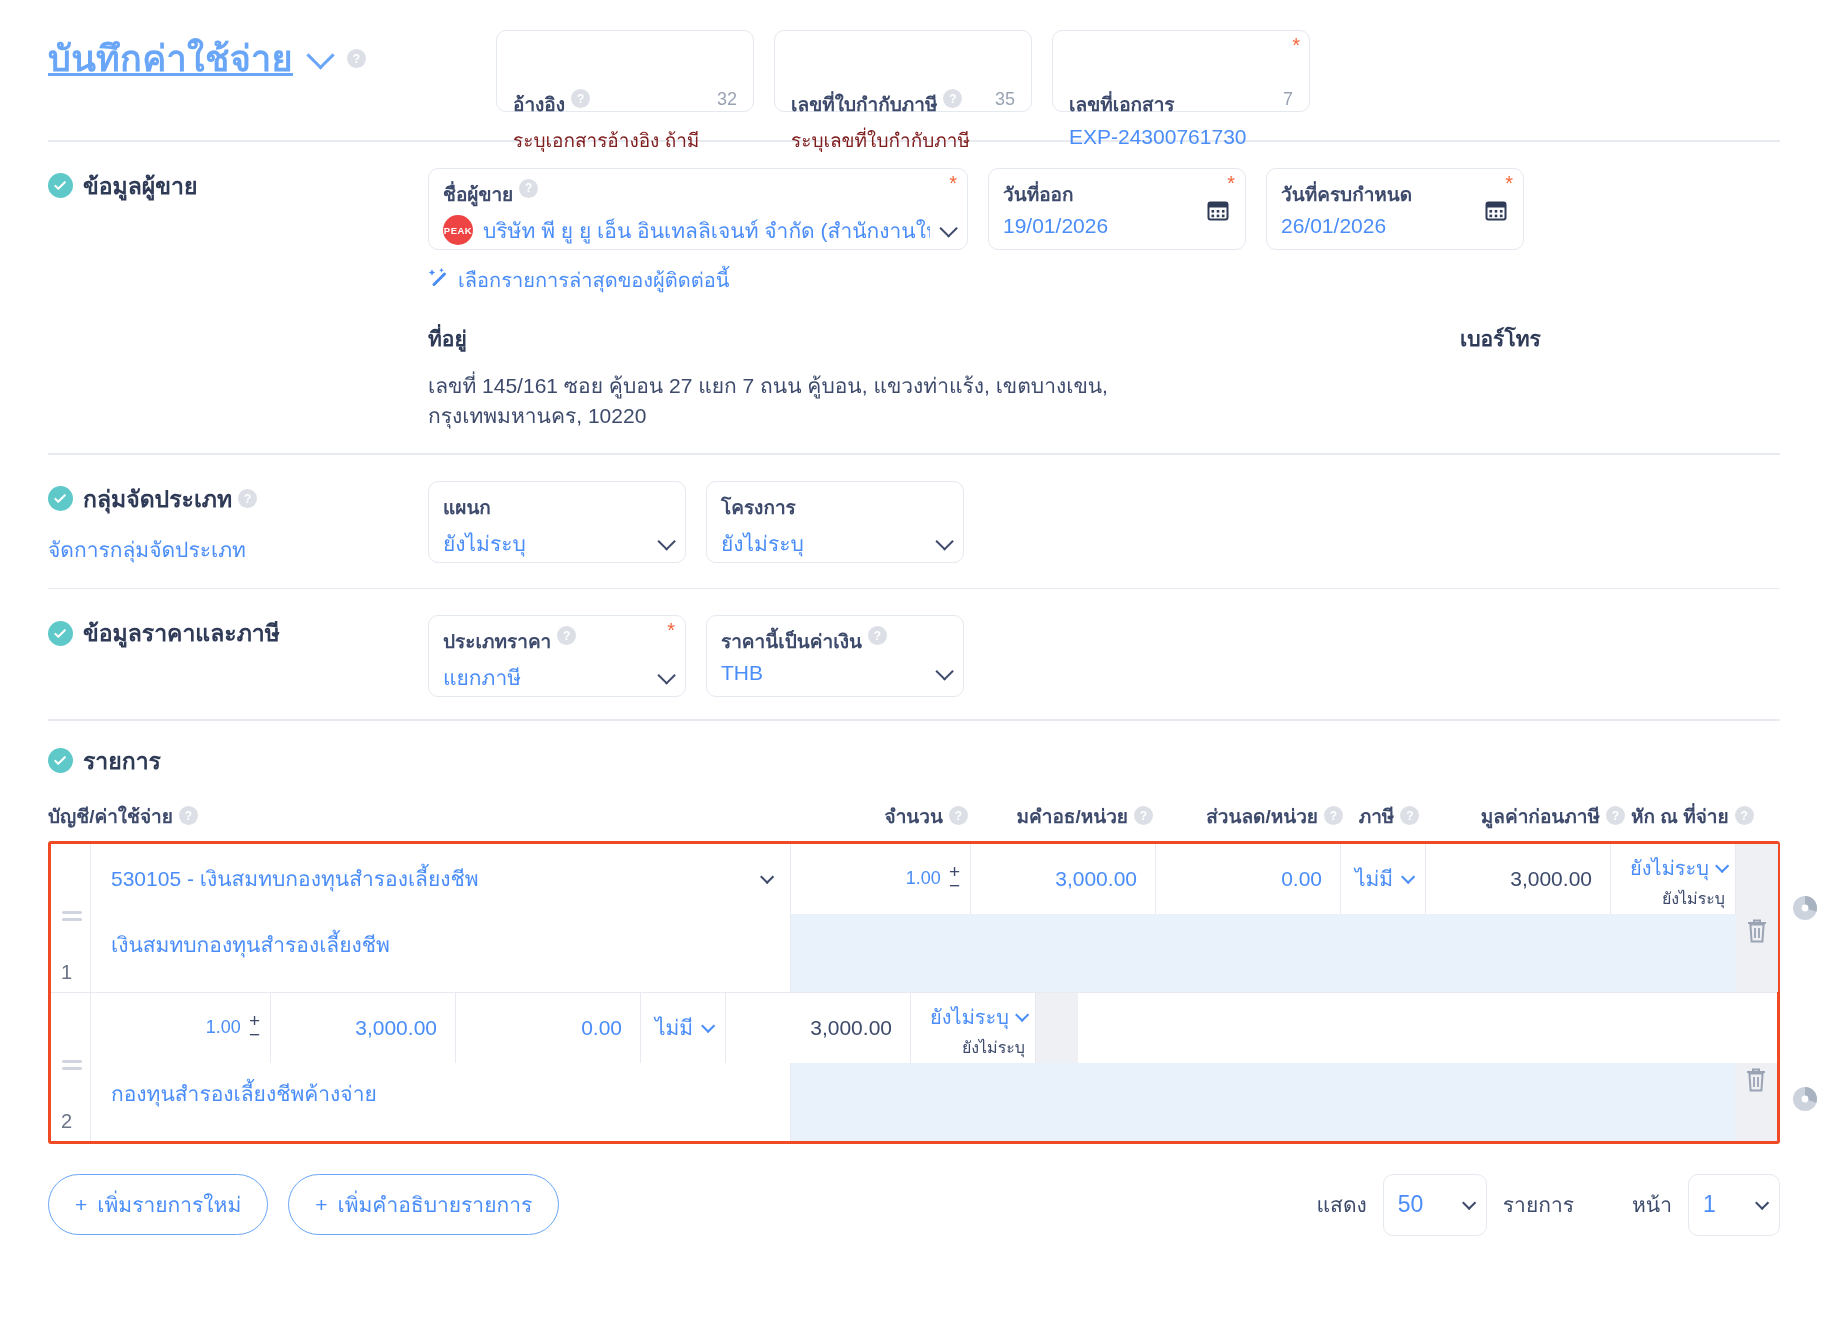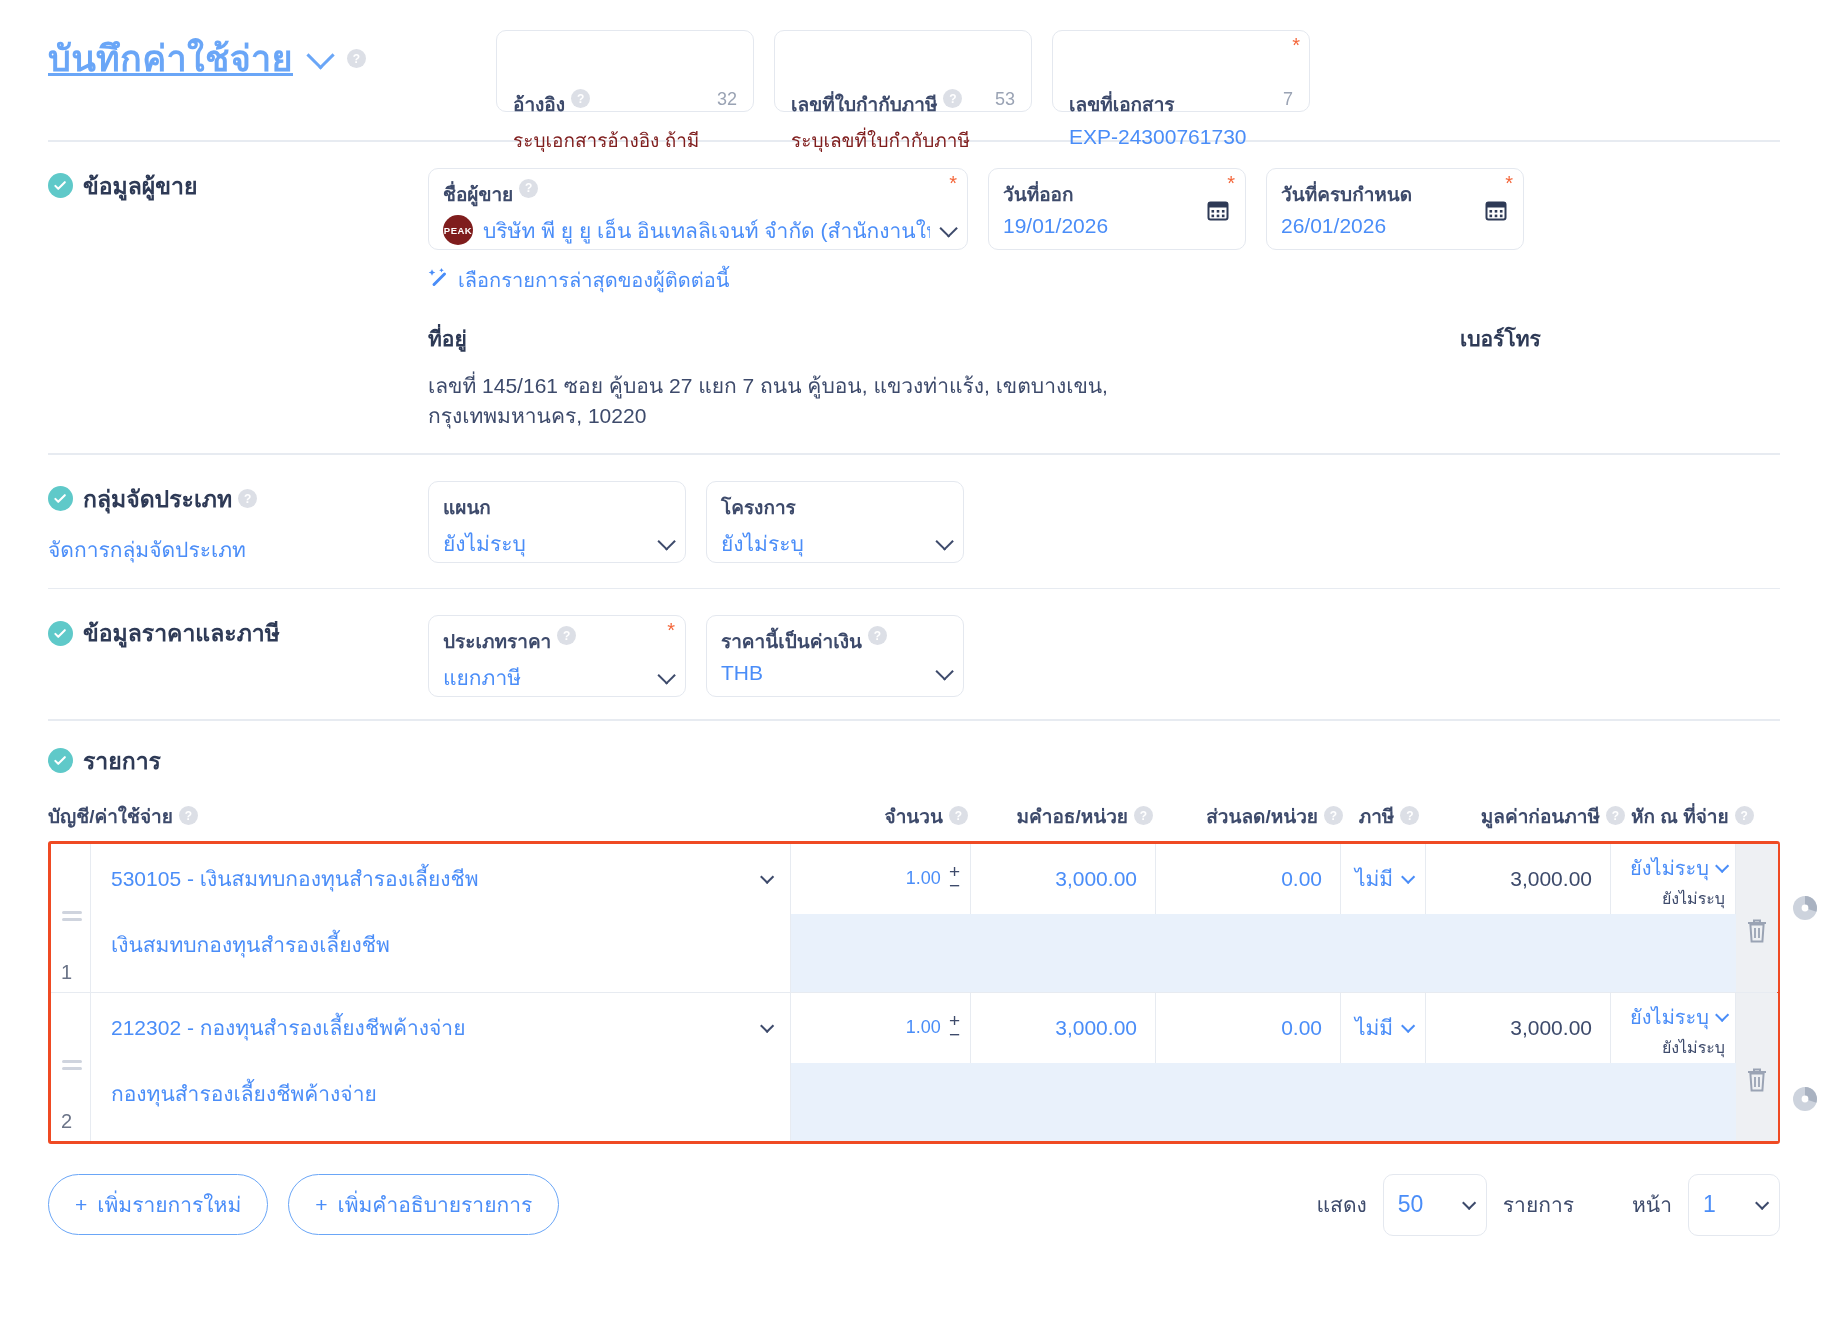--- a/index.html
+++ b/index.html
@@ -78,21 +78,21 @@
   .fld.w-md { width: 258px; }
   .fld .f-lbl {
     font-size: 19px; color: #3d4a6b; font-weight: 700;
     display: flex; align-items: flex-start; white-space: nowrap;
   }
   .fld .f-star { position: absolute; top: 4px; right: 10px; }
   .fld .f-row { display: flex; align-items: center; gap: 10px; margin-top: 5px; }
   .fld .f-val { font-size: 21px; color: #4a8df8; white-space: nowrap; overflow: hidden; }
   .fld .f-chev { margin-left: auto; }
   .avatar {
-    width: 30px; height: 30px; border-radius: 50%; background: #7f1d1d;
+    width: 30px; height: 30px; border-radius: 50%; background: #ef4444;
     color: #fff; font-size: 9.5px; font-weight: 700; letter-spacing: .5px;
     display: flex; align-items: center; justify-content: center; flex: none;
   }
   .cal-icon { position: absolute; right: 16px; top: 30px; }
   .magic-link {
     display: flex; align-items: center; gap: 8px; margin-top: 14px;
     font-size: 20px; color: #4a8df8;
   }
   .addr-lbl { font-size: 21px; color: #2e3a56; font-weight: 700; margin-top: 26px; }
   .addr-val { font-size: 21px; color: #3d4a6b; margin-top: 16px; max-width: 760px; line-height: 1.45; }
@@ -168,21 +168,21 @@
           <span class="help-icon">?</span>
           <span class="count">32</span>
         </div>
         <div class="ph">ระบุเอกสารอ้างอิง ถ้ามี</div>
       </div>
 
       <div class="card">
         <div class="lbl-line">
           <span class="lbl">เลขที่ใบกำกับภาษี</span>
           <span class="help-icon">?</span>
-          <span class="count">53</span>
+          <span class="count">35</span>
         </div>
         <div class="ph">ระบุเลขที่ใบกำกับภาษี</div>
       </div>
 
       <div class="card">
         <span class="req star-abs">*</span>
         <div class="lbl-line">
           <span class="lbl">เลขที่เอกสาร</span>
           <span class="count">7</span>
         </div>
@@ -472,24 +472,20 @@
         <div class="row-blk">
           <div class="handle-col">
             <span class="grip">
                 <i></i>
                 <i></i>
               </span>
             <span class="rownum">2</span>
           </div>
           <div class="row-body">
             <div class="row-main">
-              <div class="c-acct">
-                <span class="txt">212302 - กองทุนสำรองเลี้ยงชีพค้างจ่าย</span>
-                <span class="chev sm" style="margin-left:auto"></span>
-              </div>
               <div class="c-qty">
                 <span class="num">1.00</span>
                 <span class="stepper">
                   <span>+</span>
                   <span>−</span>
                 </span>
               </div>
               <div class="c-price">3,000.00</div>
               <div class="c-disc">0.00</div>
               <div class="c-tax">

